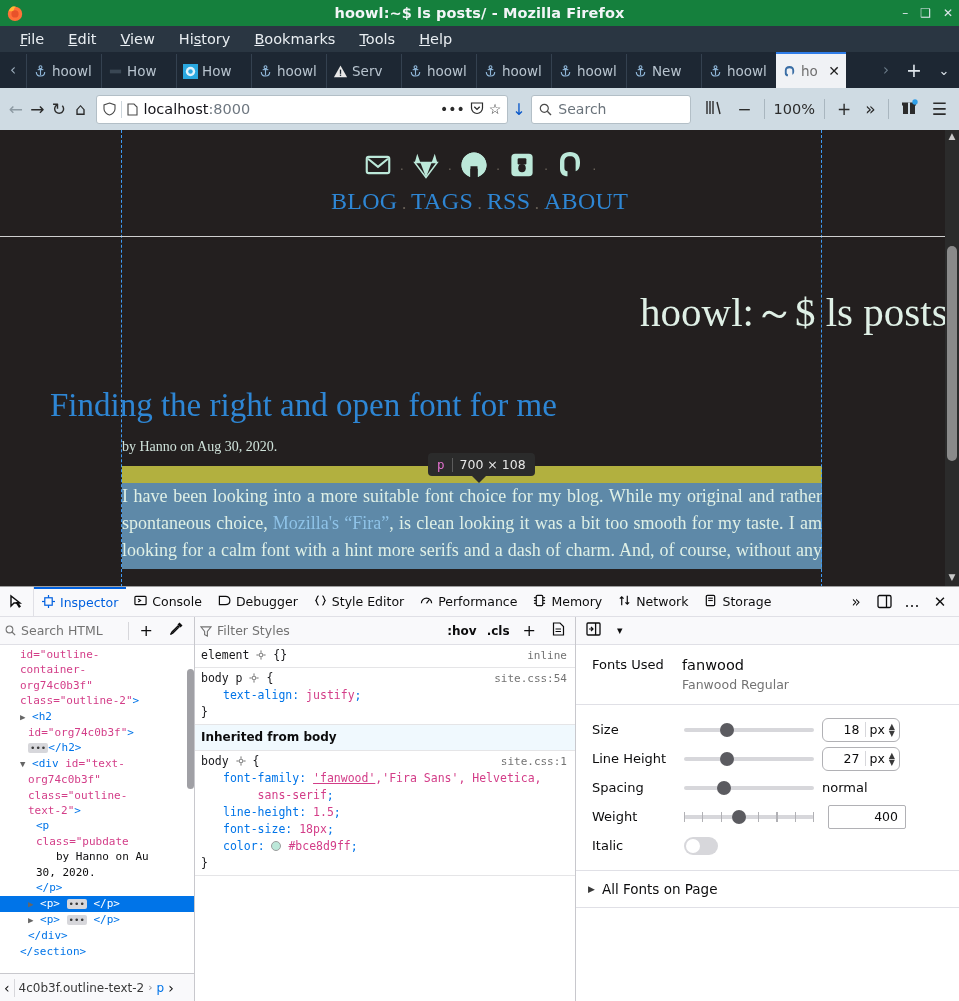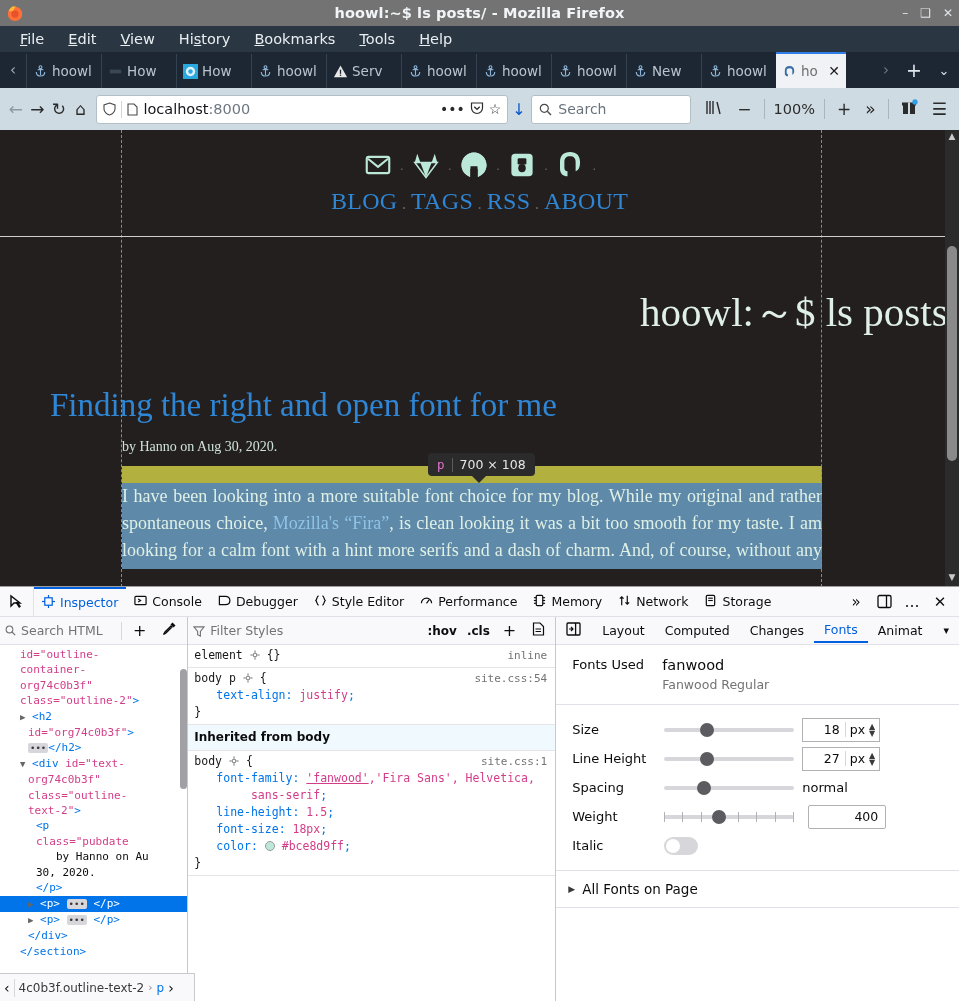--- a/index.html
+++ b/index.html
@@ -7,21 +7,21 @@
     margin: 0; padding: 0;
     width: 959px; height: 1001px;
     overflow: hidden;
     font-family: "DejaVu Sans", "Liberation Sans", sans-serif;
     background: #2b2b2b;
   }
   #app { position: relative; width: 959px; height: 1001px; }
 
   
   .titlebar {
-    height: 26px; background: #737373; position: relative;
+    height: 26px; background: #15803d; position: relative;
     display: flex; align-items: center;
   }
   .titlebar .ffico {
     position: absolute; left: 6px; top: 4px; width: 18px; height: 18px;
   }
   .titlebar .ttl {
     width: 100%; text-align: center; color: #f2f5f7;
     font-size: 14.5px; font-weight: bold; letter-spacing: .1px;
     font-family: "DejaVu Sans", sans-serif;
   }
@@ -259,21 +259,21 @@
   .frow { display: flex; align-items: center; height: 29px; }
   .frow .lab { width: 92px; font-size: 13px; }
   .slider { position: relative; width: 130px; height: 4px; background: #d7d7db;
             border-radius: 2px; margin: 0 8px 0 0; }
   .slider .knob { position: absolute; top: -5px; width: 14px; height: 14px;
                   border-radius: 50%; background: #5b5b60; }
   .slider.ticks:before {
     content: ""; position: absolute; left: 0; right: 0; top: -3px; height: 10px;
     background-image: repeating-linear-gradient(to right, #b1b1b5 0 1px, transparent 1px 18.5px);
   }
-  .numbox { width: 78px; height: 24px; border: 1px solid #b1b1b5; border-radius: 0;
+  .numbox { width: 78px; height: 24px; border: 1px solid #b1b1b5; border-radius: 6px;
             display: flex; align-items: center; background: #fff; }
   .numbox .nv { flex: 1; text-align: right; padding-right: 5px; font-size: 12.5px; }
   .numbox .unit { border-left: 1px solid #d7d7db; padding: 0 4px; font-size: 12.5px;
                   color: #0c0c0d; display: flex; align-items: center; gap: 4px; }
   .spin { font-size: 8px; line-height: 7px; color: #3a3a3a; }
   .numplain { width: 78px; height: 24px; border: 1px solid #b1b1b5; border-radius: 2px;
               display: flex; align-items: center; justify-content: flex-end;
               padding-right: 7px; font-size: 12.5px; background: #fff; }
   .normaltxt { font-size: 13px; color: #0c0c0d; }
   .toggle { width: 34px; height: 18px; border-radius: 9px; background: #d7d7db;
@@ -736,27 +736,20 @@
 
       <div class="col-fonts">
         <div class="subbar">
           <span class="sbtn">
             <svg width="15" height="14" viewBox="0 0 15 14">
                 <rect x="1" y="1" width="13" height="12" rx="1" fill="none" stroke="#0c0c0d" stroke-width="1.3"></rect>
                 <line x1="9.6" y1="1" x2="9.6" y2="13" stroke="#0c0c0d" stroke-width="1.3"></line>
                 <path d="M3 7 H7 M5 5 L7 7 L5 9" fill="none" stroke="#0c0c0d" stroke-width="1.2"></path>
               </svg>
           </span>
-          <span id="sidetabs" style="display:flex;align-items:center;gap:0;flex:1">
-              <span style="font-size: 12.5px; padding: 4px 10px; color: rgb(12, 12, 13);">Layout</span>
-              <span style="font-size: 12.5px; padding: 4px 10px; color: rgb(12, 12, 13);">Computed</span>
-              <span style="font-size: 12.5px; padding: 4px 10px; color: rgb(12, 12, 13);">Changes</span>
-              <span style="font-size: 12.5px; padding: 4px 10px; color: rgb(0, 96, 223); border-bottom: 2px solid rgb(0, 96, 223);">Fonts</span>
-              <span style="font-size: 12.5px; padding: 4px 10px; color: rgb(12, 12, 13);">Animat</span>
-            </span>
           <span class="sbtn" style="font-size:11px">▾</span>
         </div>
 
         <div class="fonts">
           <div class="fu-row">
             <div class="fu-lab">Fonts Used</div>
             <div>
               <div class="fu-name">fanwood</div>
               <div class="fu-sub">Fanwood Regular</div>
             </div>

